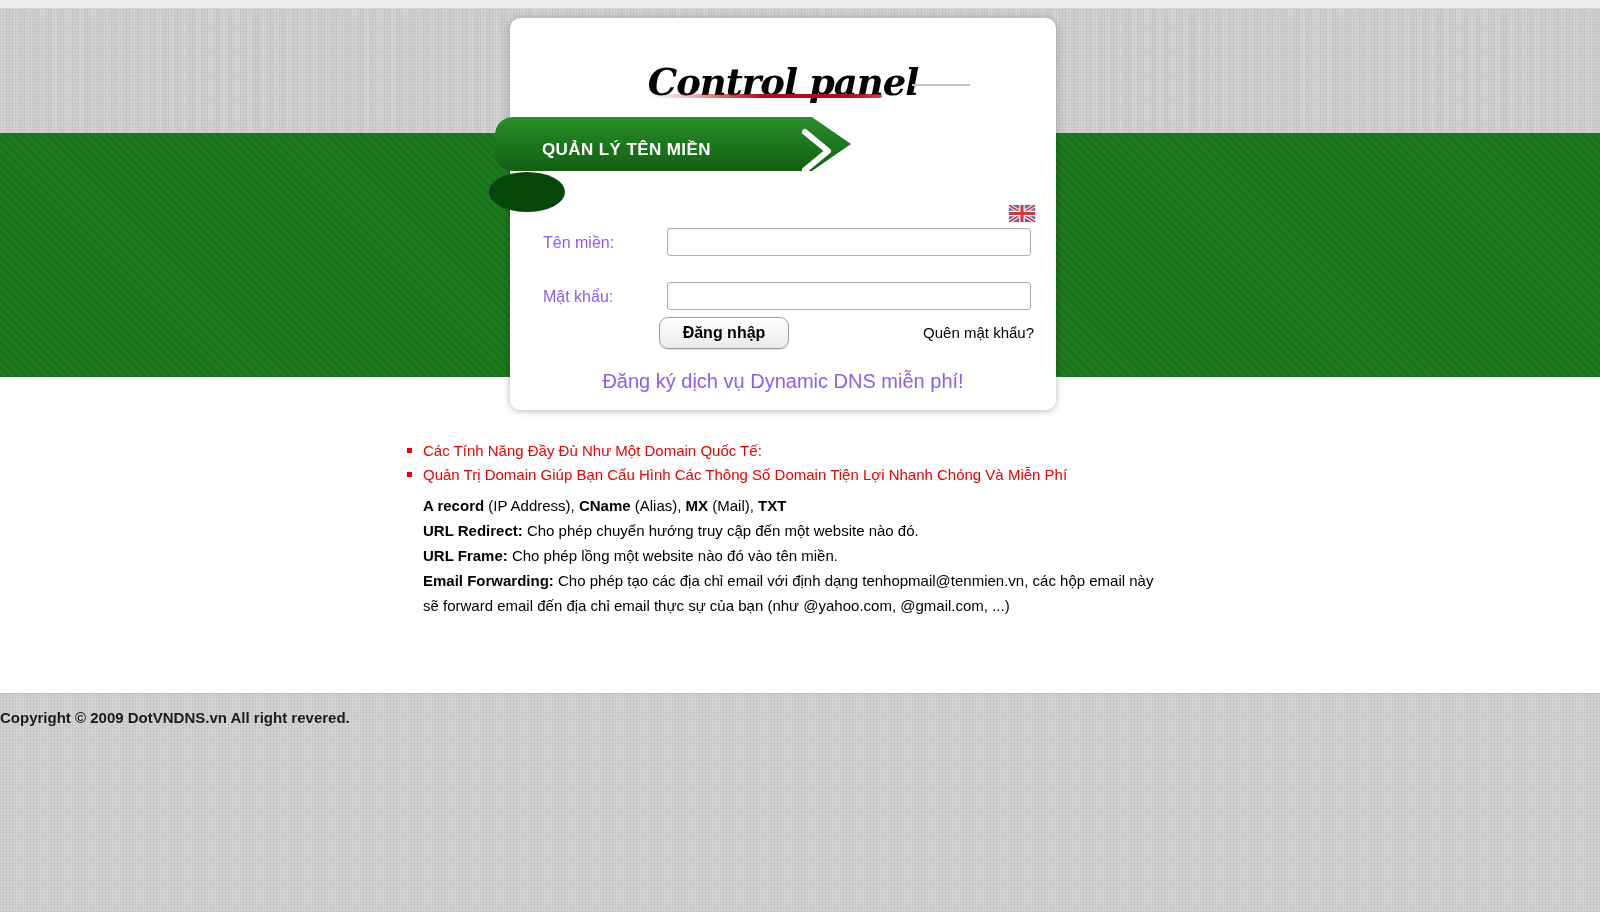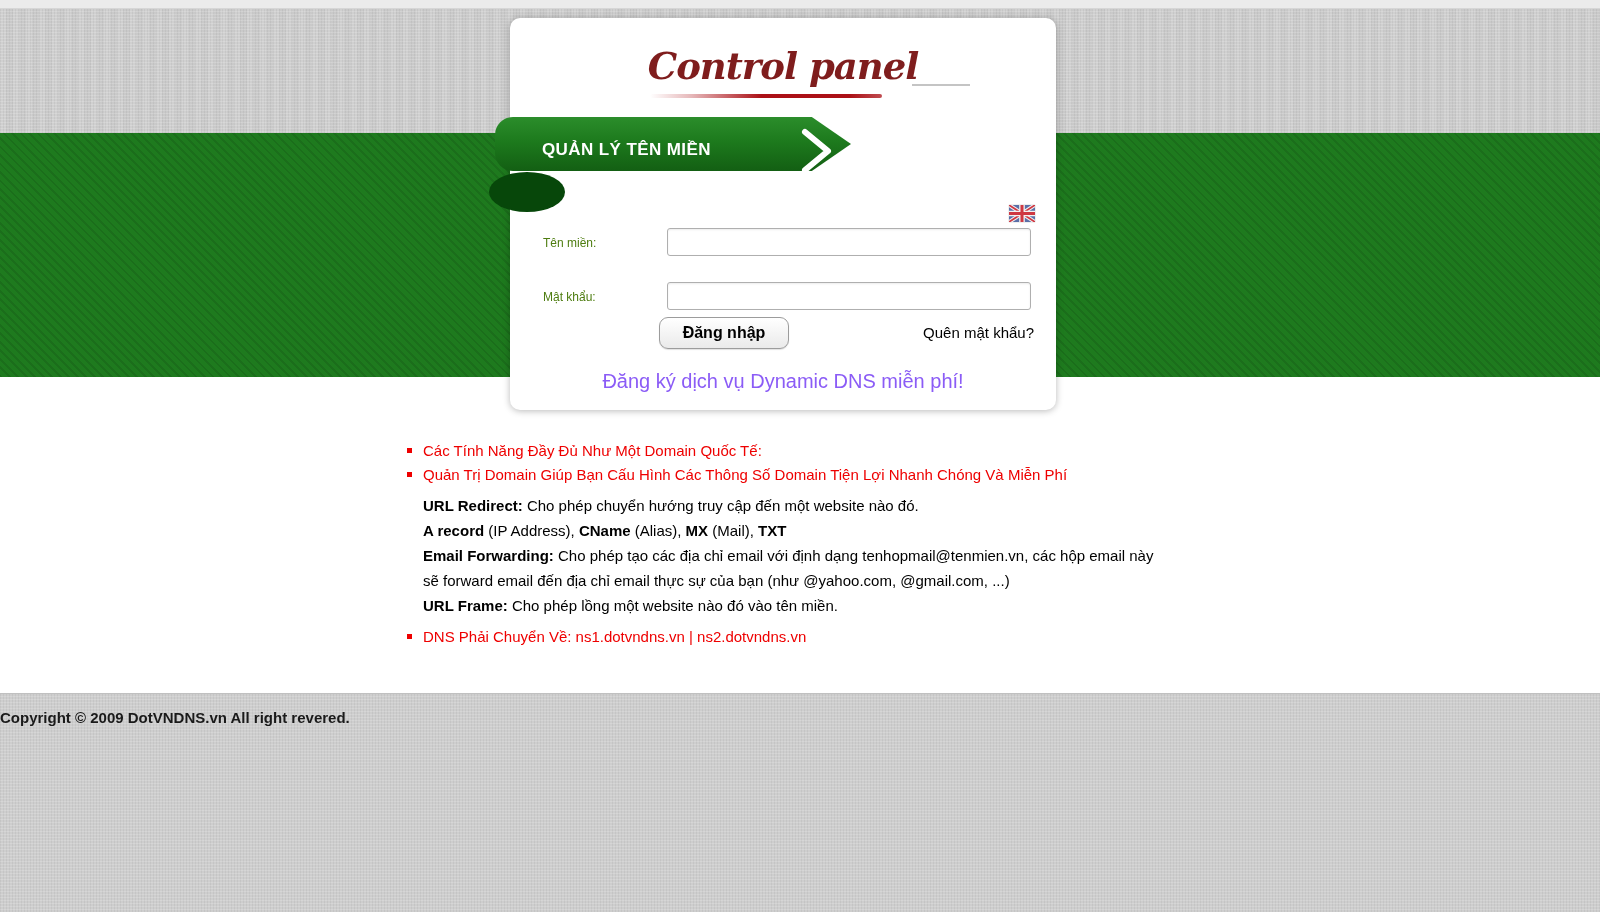--- a/index.html
+++ b/index.html
@@ -30,34 +30,34 @@
     border-top:1px solid #c0c0c0;
   }
   .footer-text{position:absolute;left:0;top:15px;width:1568px;text-align:left;font-size:15px;font-weight:bold;color:#1a1a1a;}
 
   
   .card{
     position:absolute;left:510px;top:18px;width:546px;height:392px;background:#fff;
     border-radius:10px;box-shadow:0 1px 7px rgba(0,0,0,.28);z-index:2;
   }
   .logo{
-    position:absolute;left:0;top:26px;width:100%;text-align:center;
+    position:absolute;left:0;top:42px;width:100%;text-align:center;
     font-family:"DejaVu Serif","Liberation Serif",serif;font-style:italic;font-weight:bold;
-    font-size:37px;color:#7f1d1d;letter-spacing:-1px;
+    font-size:37px;color:#000000;letter-spacing:-1px;
   }
   .logo-swoosh{
     position:absolute;left:140px;top:76px;width:232px;height:4px;border-radius:3px;
     background:linear-gradient(to right, rgba(171,16,22,0) 0%, rgba(171,16,22,.30) 18%, #ab1016 48%, #ab1016 86%, rgba(171,16,22,.75) 100%);
   }
   .logo-dash{position:absolute;left:402px;top:66px;width:58px;height:2px;background:#c4c4c4;}
   .flag{position:absolute;left:499px;top:187px;width:26px;height:17px;cursor:pointer;box-shadow:0 0 1px rgba(0,0,0,.4);}
   .form-row{position:absolute;left:0;width:100%;height:30px;}
   .row-domain{top:210px;}
   .row-password{top:264px;}
-  .field-label{position:absolute;left:33px;top:0;line-height:30px;font-size:12px;color:#4d7c0f;}
+  .field-label{position:absolute;left:33px;top:0;line-height:30px;font-size:16px;color:#8b5cf6;}
   .field-input{
     position:absolute;left:157px;top:0;width:364px;height:28px;box-sizing:border-box;
     border:1px solid #afafaf;border-radius:3px;background:#fff;
     box-shadow:inset 0 1px 2px rgba(0,0,0,.08);font-size:15px;padding:0 6px;outline:none;
   }
   .login-btn{
     position:absolute;left:149px;top:299px;width:130px;height:32px;
     background:linear-gradient(#ffffff,#eaeaea);border:1px solid #9c9c9c;border-radius:9px;
     font-family:inherit;font-size:16px;font-weight:bold;color:#000;cursor:pointer;
     box-shadow:0 1px 1px rgba(0,0,0,.12);
@@ -141,25 +141,22 @@
 </div>
 
 <div class="info-list">
   <div class="info-item mb4">
     <span class="bullet"></span><span>Các Tính Năng Đầy Đủ Như Một Domain Quốc Tế:</span>
   </div>
   <div class="info-item mb8">
     <span class="bullet"></span><span>Quản Trị Domain Giúp Bạn Cấu Hình Các Thông Số Domain Tiện Lợi Nhanh Chóng Và Miễn Phí</span>
   </div>
   <div class="detail-block">
+    <div><b>A record</b><span> (IP Address), </span><b>CName</b><span> (Alias), </span><b>MX</b><span> (Mail), </span><b>TXT</b></div>
     <div><b>URL Redirect:</b><span> Cho phép chuyển hướng truy cập đến một website nào đó.</span></div>
-    <div><b>A record</b><span> (IP Address), </span><b>CName</b><span> (Alias), </span><b>MX</b><span> (Mail), </span><b>TXT</b></div>
+    <div><b>URL Frame:</b><span> Cho phép lồng một website nào đó vào tên miền.</span></div>
     <div><b>Email Forwarding:</b><span> Cho phép tạo các địa chỉ email với định dạng tenhopmail@tenmien.vn, các hộp email này sẽ forward email đến địa chỉ email thực sự của bạn (như @yahoo.com, @gmail.com, ...)</span></div>
-    <div><b>URL Frame:</b><span> Cho phép lồng một website nào đó vào tên miền.</span></div>
-  </div>
-  <div class="info-item mt9">
-    <span class="bullet"></span><span>DNS Phải Chuyển Về: ns1.dotvndns.vn | ns2.dotvndns.vn</span>
   </div>
 </div>
 
 <div class="footer">
   <div class="footer-text">Copyright © 2009 DotVNDNS.vn All right revered.</div>
 </div>
 
 </body></html>

